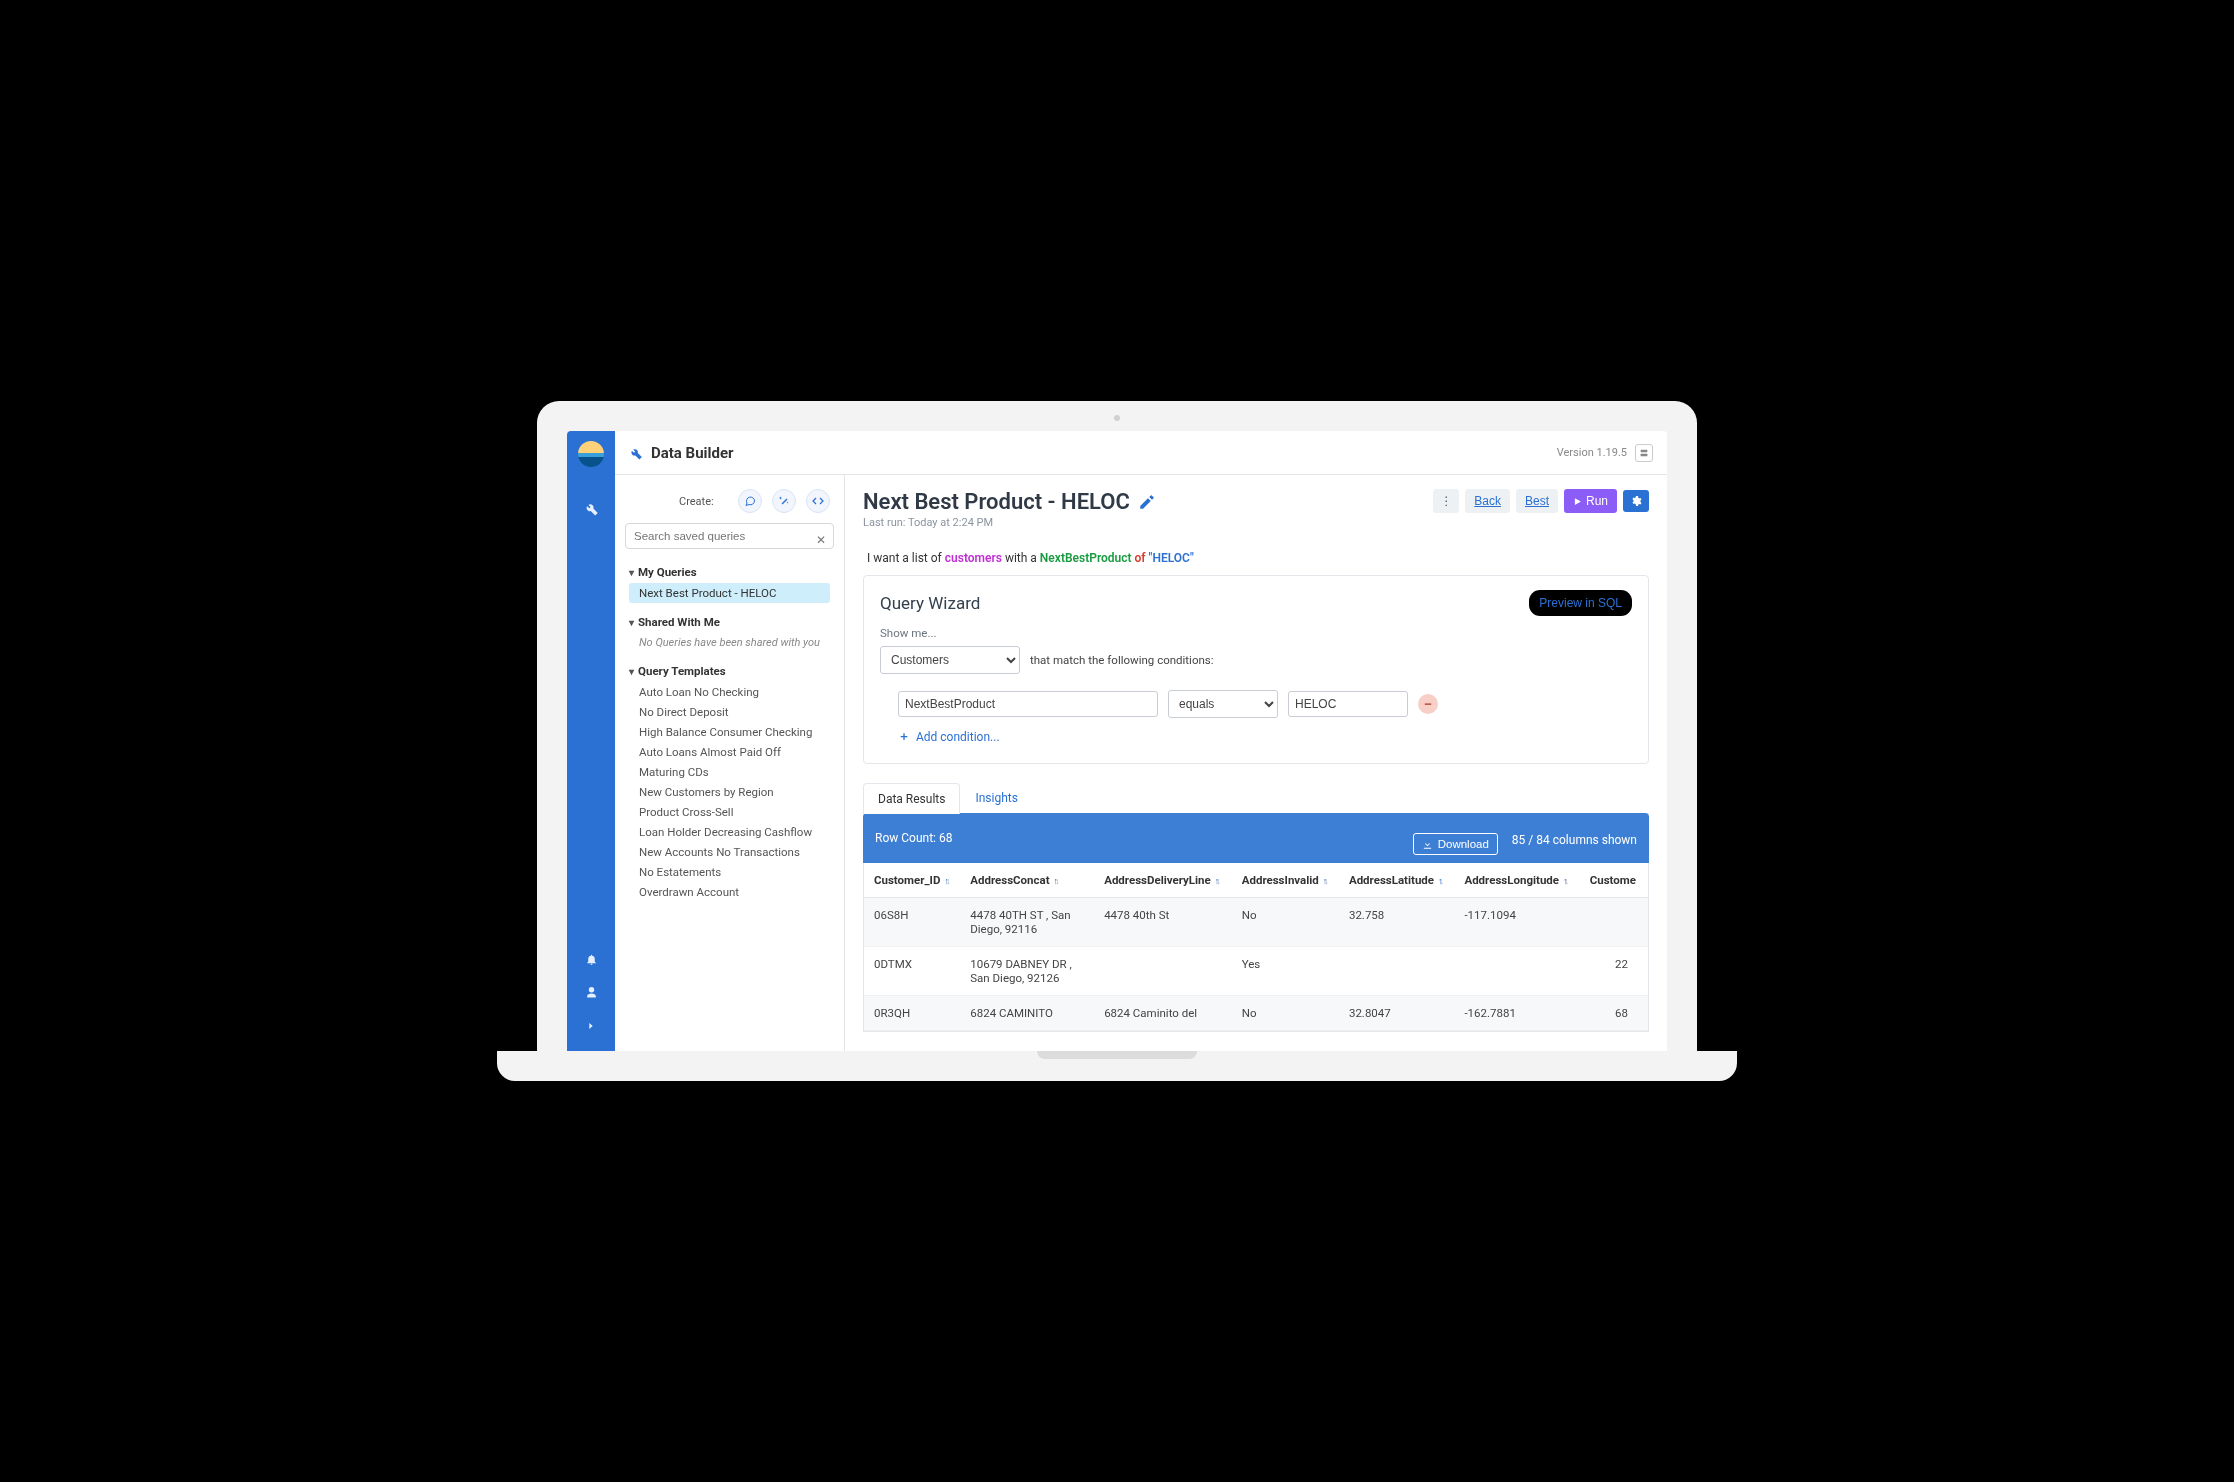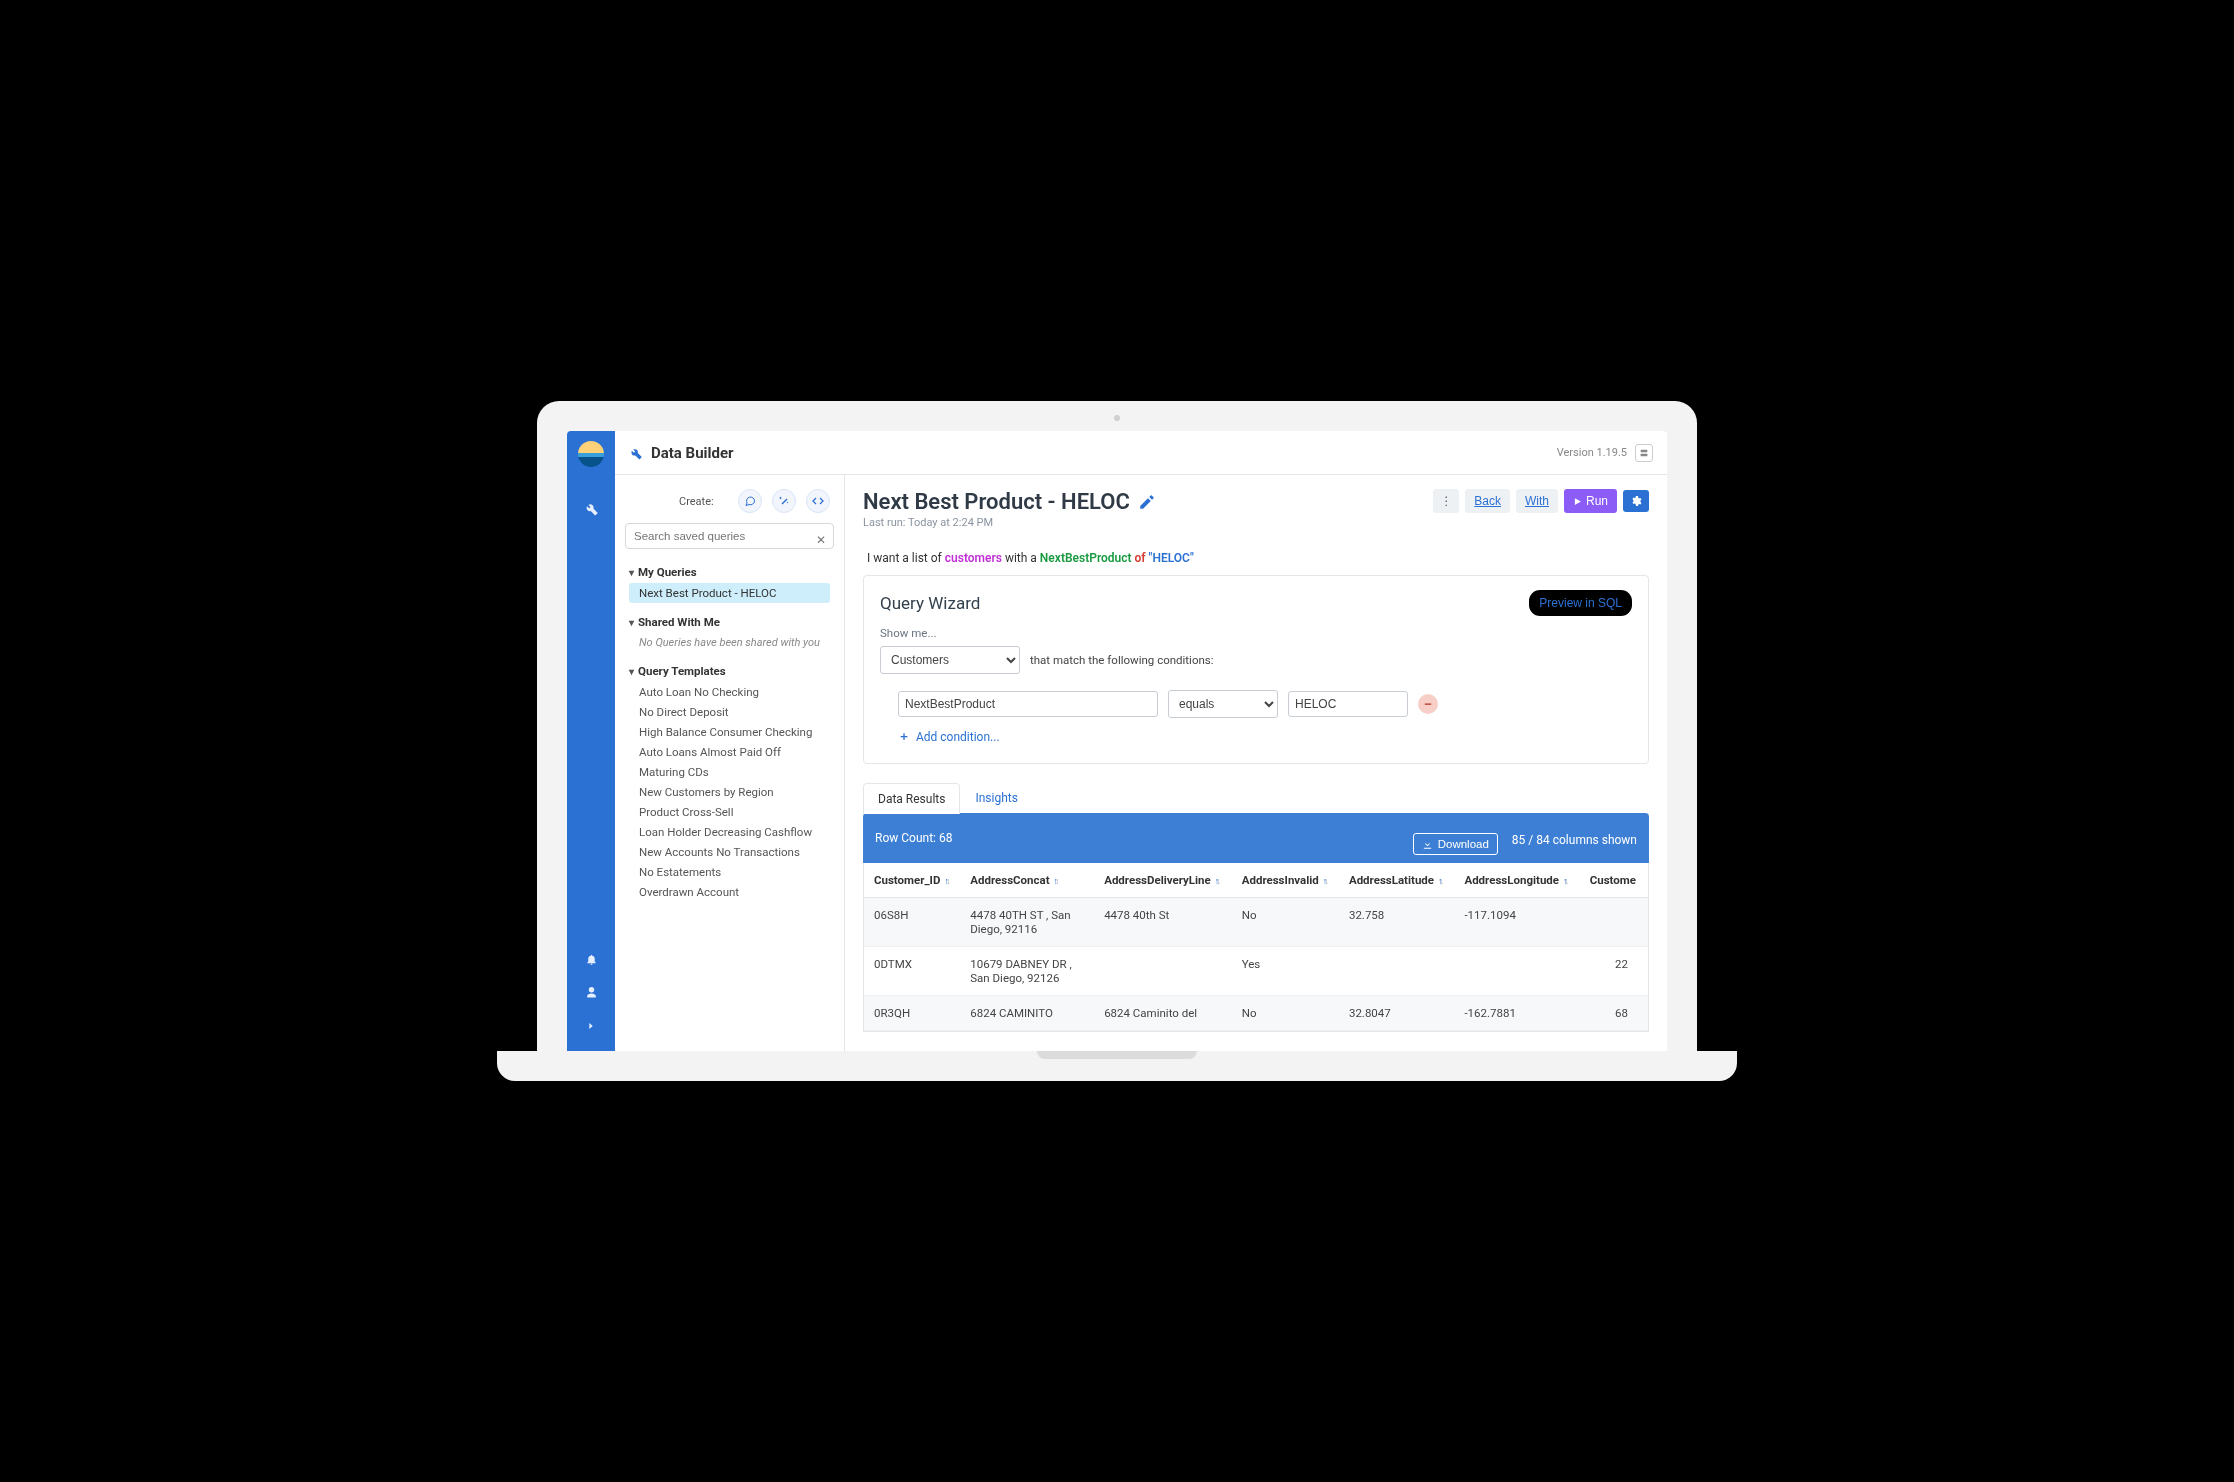--- a/index.html
+++ b/index.html
@@ -289,21 +289,21 @@
                   <svg width="18" height="18" viewBox="0 0 24 24" fill="currentColor">
                       <path d="M3 17.25V21h3.75L17 10.75l-3.75-3.75L3 17.25zM20.7 7a1 1 0 0 0 0-1.4l-2.3-2.3a1 1 0 0 0-1.4 0L15 5.3 18.7 9 20.7 7z"></path>
                     </svg>
                 </span>
               </div>
               <div class="last-run">Last run: Today at 2:24 PM</div>
             </div>
             <div class="actions">
               <button class="btn sm">⋮</button>
               <button class="btn link">Back</button>
-              <button class="btn link">With</button>
+              <button class="btn link">Best</button>
               <button class="btn primary">
                 <svg width="9" height="9" viewBox="0 0 24 24" fill="currentColor">
                     <path d="M5 3l16 9L5 21z"></path>
                   </svg>
                 <span>Run</span>
               </button>
               <button class="btn icon-only">
                 <svg width="12" height="12" viewBox="0 0 24 24" fill="currentColor">
                     <path d="M12 8a4 4 0 1 0 4 4 4 4 0 0 0-4-4zm9 4a7 7 0 0 0-.1-1.2l2.1-1.6-2-3.4-2.5 1a7 7 0 0 0-2-1.2L16 2h-4l-.5 2.6a7 7 0 0 0-2 1.2l-2.5-1-2 3.4L7.1 10.8A7 7 0 0 0 7 12a7 7 0 0 0 .1 1.2L5 14.8l2 3.4 2.5-1a7 7 0 0 0 2 1.2L12 22h4l.5-2.6a7 7 0 0 0 2-1.2l2.5 1 2-3.4-2.1-1.6A7 7 0 0 0 21 12z"></path>
                   </svg>

